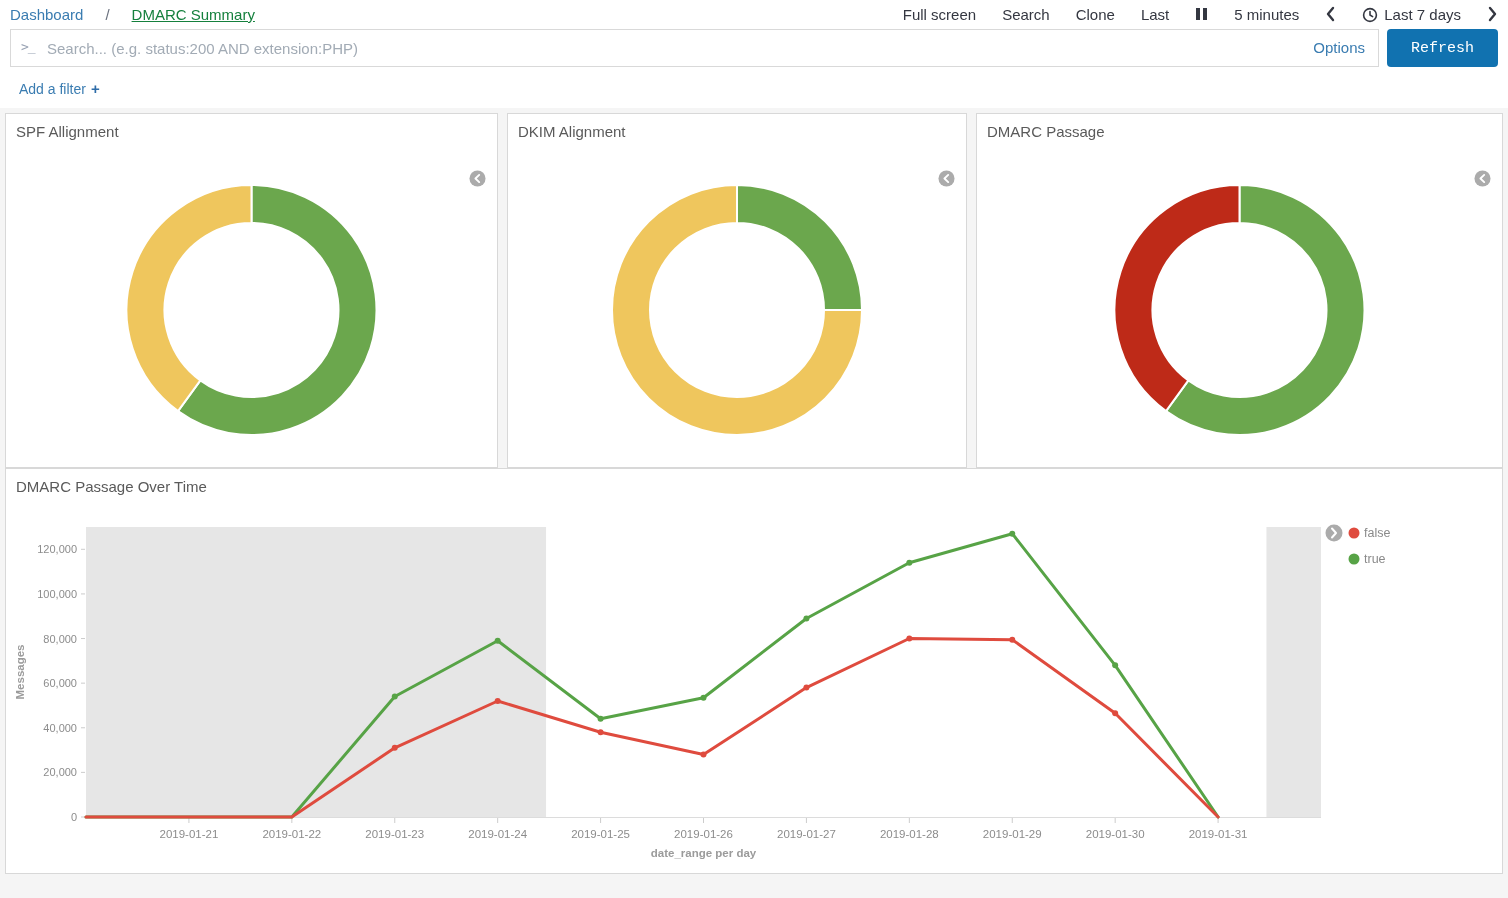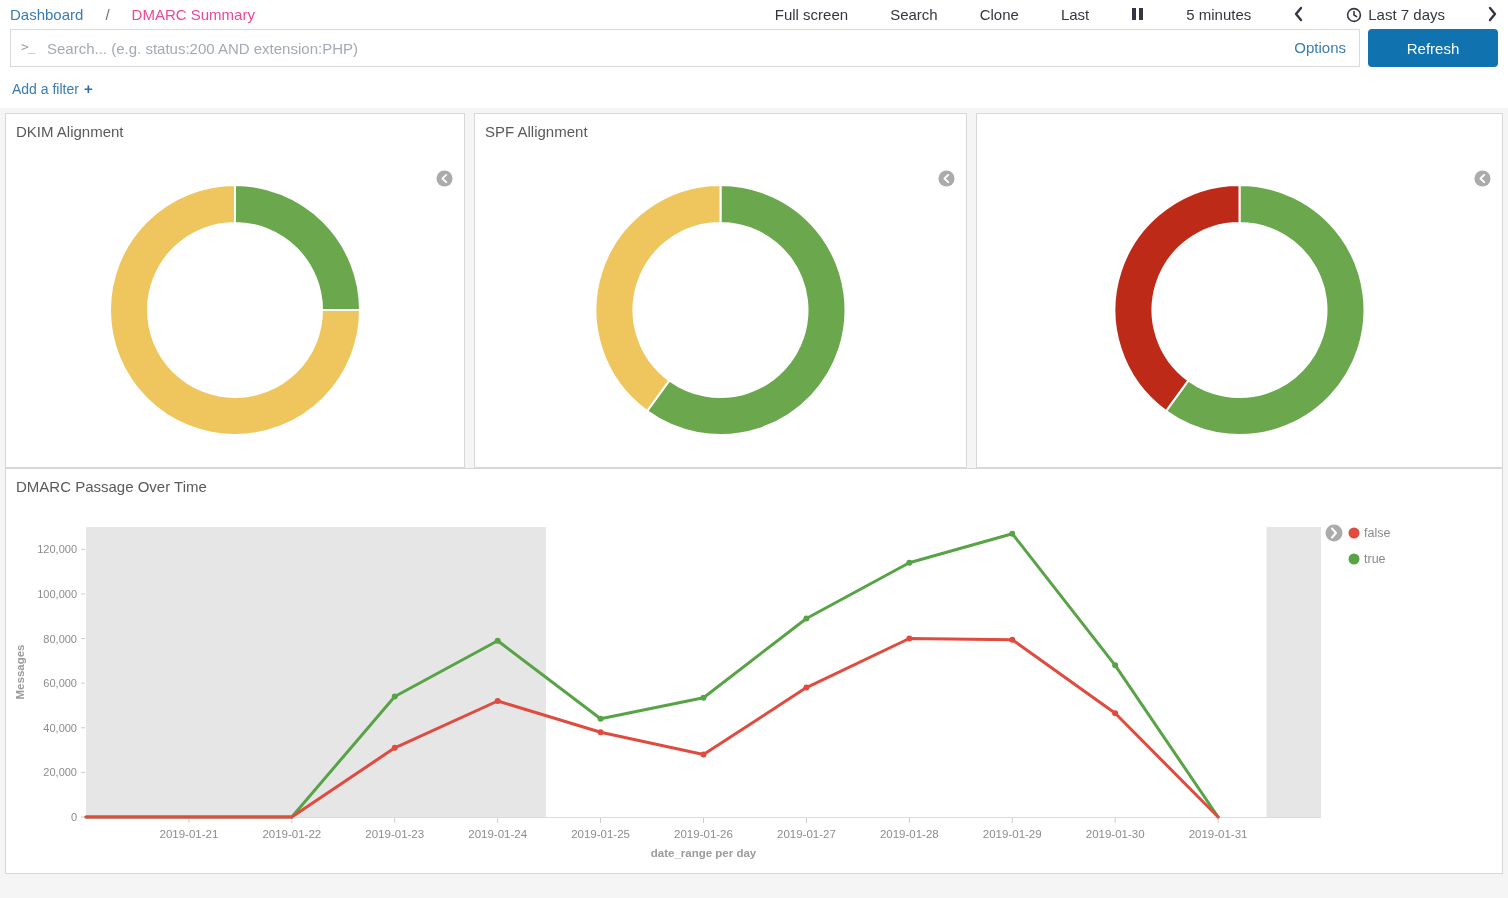--- a/index.html
+++ b/index.html
@@ -8,47 +8,47 @@
     font-family: "Liberation Sans", "DejaVu Sans", sans-serif;
     background:#fff; color:#343741; overflow:hidden;
   }
   .app { width:1508px; height:898px; display:flex; flex-direction:column; }
 
   
   .topbar { display:flex; align-items:center; justify-content:space-between; padding:4px 10px 2px 10px; height:26px; }
   .breadcrumb { font-size:15px; display:flex; gap:22px; align-items:center; }
   .breadcrumb a { color:#3A7CB1; text-decoration:none; cursor:pointer; }
   .breadcrumb .sep { color:#69707D; }
-  .breadcrumb .current { color:#ec4899; }
-  .topmenu { display:flex; align-items:center; gap:42px; font-size:15px; color:#343741; }
+  .breadcrumb .current { color:#15803d;text-decoration:underline; }
+  .topmenu { display:flex; align-items:center; gap:26px; font-size:15px; color:#343741; }
   .topmenu .item { cursor:pointer; }
   .icon-btn { display:inline-flex; align-items:flex-end; gap:6px; cursor:pointer; }
   .icon-btn svg { display:block; }
 
   
   .searchrow { display:flex; align-items:stretch; gap:8px; padding:3px 10px 0 10px; }
   .search-box { position:relative; flex:1; }
   .search-box input {
     width:100%; height:38px; border:1px solid #D9D9D9; border-radius:0;
     font-size:15px; padding:0 92px 0 36px; color:#343741; outline:none;
     font-family:"Liberation Sans","DejaVu Sans",sans-serif;
   }
   .search-box input::placeholder { color:#A2ABB5; }
   .prompt-icon {
     position:absolute; left:11px; top:10px; font-family:"DejaVu Sans Mono",monospace;
     font-size:13px; color:#98A2B3; letter-spacing:-1px;
   }
   .options-link { position:absolute; right:14px; top:10px; font-size:15px; color:#3A7CB1; cursor:pointer; }
   .refresh-btn {
-    width:130px; height:38px; background:#1172B0; border:none; border-radius:4px;
-    color:#fff; font-size:15px; cursor:pointer; font-family:Liberation Sans, sans-serif;
-  }
-
-  
-  .filterrow { padding:13px 23px 11px 12px; font-size:14px; }
+    width:111px; height:38px; background:#1172B0; border:none; border-radius:4px;
+    color:#fff; font-size:15px; cursor:pointer; font-family:Liberation Mono, monospace;
+  }
+
+  
+  .filterrow { padding:13px 23px 11px 12px; font-size:14px;margin-left:7px; }
   .add-filter { color:#3A7CB1; cursor:pointer; display:inline-flex; align-items:center; gap:5px; }
   .plus-icon { font-weight:bold; font-size:15px; color:#2E6CA8; }
 
   
   .dashboard { flex:1; background:#F5F5F5; padding:5px; overflow:hidden; }
   .row1 { display:flex; gap:9px; height:355px; }
   .panel { position:relative; background:#fff; border:1px solid #D8D8D8; border-radius:0; }
   .p1 { width:493px; } .p2 { width:460px; } .p3 { flex:1; }
   .row2 { height:406px; }
   .row2 .panel { width:100%; height:100%; }
@@ -112,45 +112,46 @@
   <div class="filterrow">
     <span class="add-filter">
       <span>Add a filter</span>
       <span class="plus-icon">+</span>
     </span>
   </div>
 
   <main class="dashboard">
     <div class="row1">
 
+      <section class="panel p1">
+        <div class="panel-title">SPF Allignment</div>
+        <svg class="fill" id="donut-0" viewBox="0 0 491 353">
+            <path d="M245.50,71.00 A125,125 0 1 1 172.03,297.13 L194.36,266.38 A87,87 0 1 0 245.50,109.00 Z" fill="#6BA74D" stroke="#fff" stroke-width="2"></path>
+            <path d="M172.03,297.13 A125,125 0 0 1 245.50,71.00 L245.50,109.00 A87,87 0 0 0 194.36,266.38 Z" fill="#EFC65D" stroke="#fff" stroke-width="2"></path>
+          </svg>
+        <svg class="collapse-icon" viewBox="0 0 18 18">
+          <circle cx="9" cy="9" r="8.5" fill="#ABABAB"></circle>
+          <polyline points="10.8,5.2 6.8,9 10.8,12.8" fill="none" stroke="#fff" stroke-width="2" stroke-linecap="round" stroke-linejoin="round"></polyline>
+        </svg>
+      </section>
+
       <section class="panel p2">
         <div class="panel-title">DKIM Alignment</div>
         <svg class="fill" id="donut-1" viewBox="0 0 458 353">
             <path d="M229.00,71.00 A125,125 0 0 1 354.00,196.00 L316.00,196.00 A87,87 0 0 0 229.00,109.00 Z" fill="#6BA74D" stroke="#fff" stroke-width="2"></path>
             <path d="M354.00,196.00 A125,125 0 1 1 229.00,71.00 L229.00,109.00 A87,87 0 1 0 316.00,196.00 Z" fill="#EFC65D" stroke="#fff" stroke-width="2"></path>
           </svg>
         <svg class="collapse-icon" viewBox="0 0 18 18">
           <circle cx="9" cy="9" r="8.5" fill="#ABABAB"></circle>
           <polyline points="10.8,5.2 6.8,9 10.8,12.8" fill="none" stroke="#fff" stroke-width="2" stroke-linecap="round" stroke-linejoin="round"></polyline>
         </svg>
       </section>
 
-      <section class="panel p1">
-        <div class="panel-title">SPF Allignment</div>
-        <svg class="fill" id="donut-0" viewBox="0 0 491 353">
-            <path d="M245.50,71.00 A125,125 0 1 1 172.03,297.13 L194.36,266.38 A87,87 0 1 0 245.50,109.00 Z" fill="#6BA74D" stroke="#fff" stroke-width="2"></path>
-            <path d="M172.03,297.13 A125,125 0 0 1 245.50,71.00 L245.50,109.00 A87,87 0 0 0 194.36,266.38 Z" fill="#EFC65D" stroke="#fff" stroke-width="2"></path>
-          </svg>
-        <svg class="collapse-icon" viewBox="0 0 18 18">
-          <circle cx="9" cy="9" r="8.5" fill="#ABABAB"></circle>
-          <polyline points="10.8,5.2 6.8,9 10.8,12.8" fill="none" stroke="#fff" stroke-width="2" stroke-linecap="round" stroke-linejoin="round"></polyline>
-        </svg>
-      </section>
-
       <section class="panel p3">
+        <div class="panel-title">DMARC Passage</div>
         <svg class="fill" id="donut-2" viewBox="0 0 525 353">
             <path d="M262.50,71.00 A125,125 0 1 1 189.03,297.13 L211.36,266.38 A87,87 0 1 0 262.50,109.00 Z" fill="#6BA74D" stroke="#fff" stroke-width="2"></path>
             <path d="M189.03,297.13 A125,125 0 0 1 262.50,71.00 L262.50,109.00 A87,87 0 0 0 211.36,266.38 Z" fill="#BE2A18" stroke="#fff" stroke-width="2"></path>
           </svg>
         <svg class="collapse-icon" viewBox="0 0 18 18">
           <circle cx="9" cy="9" r="8.5" fill="#ABABAB"></circle>
           <polyline points="10.8,5.2 6.8,9 10.8,12.8" fill="none" stroke="#fff" stroke-width="2" stroke-linecap="round" stroke-linejoin="round"></polyline>
         </svg>
       </section>
     </div>

